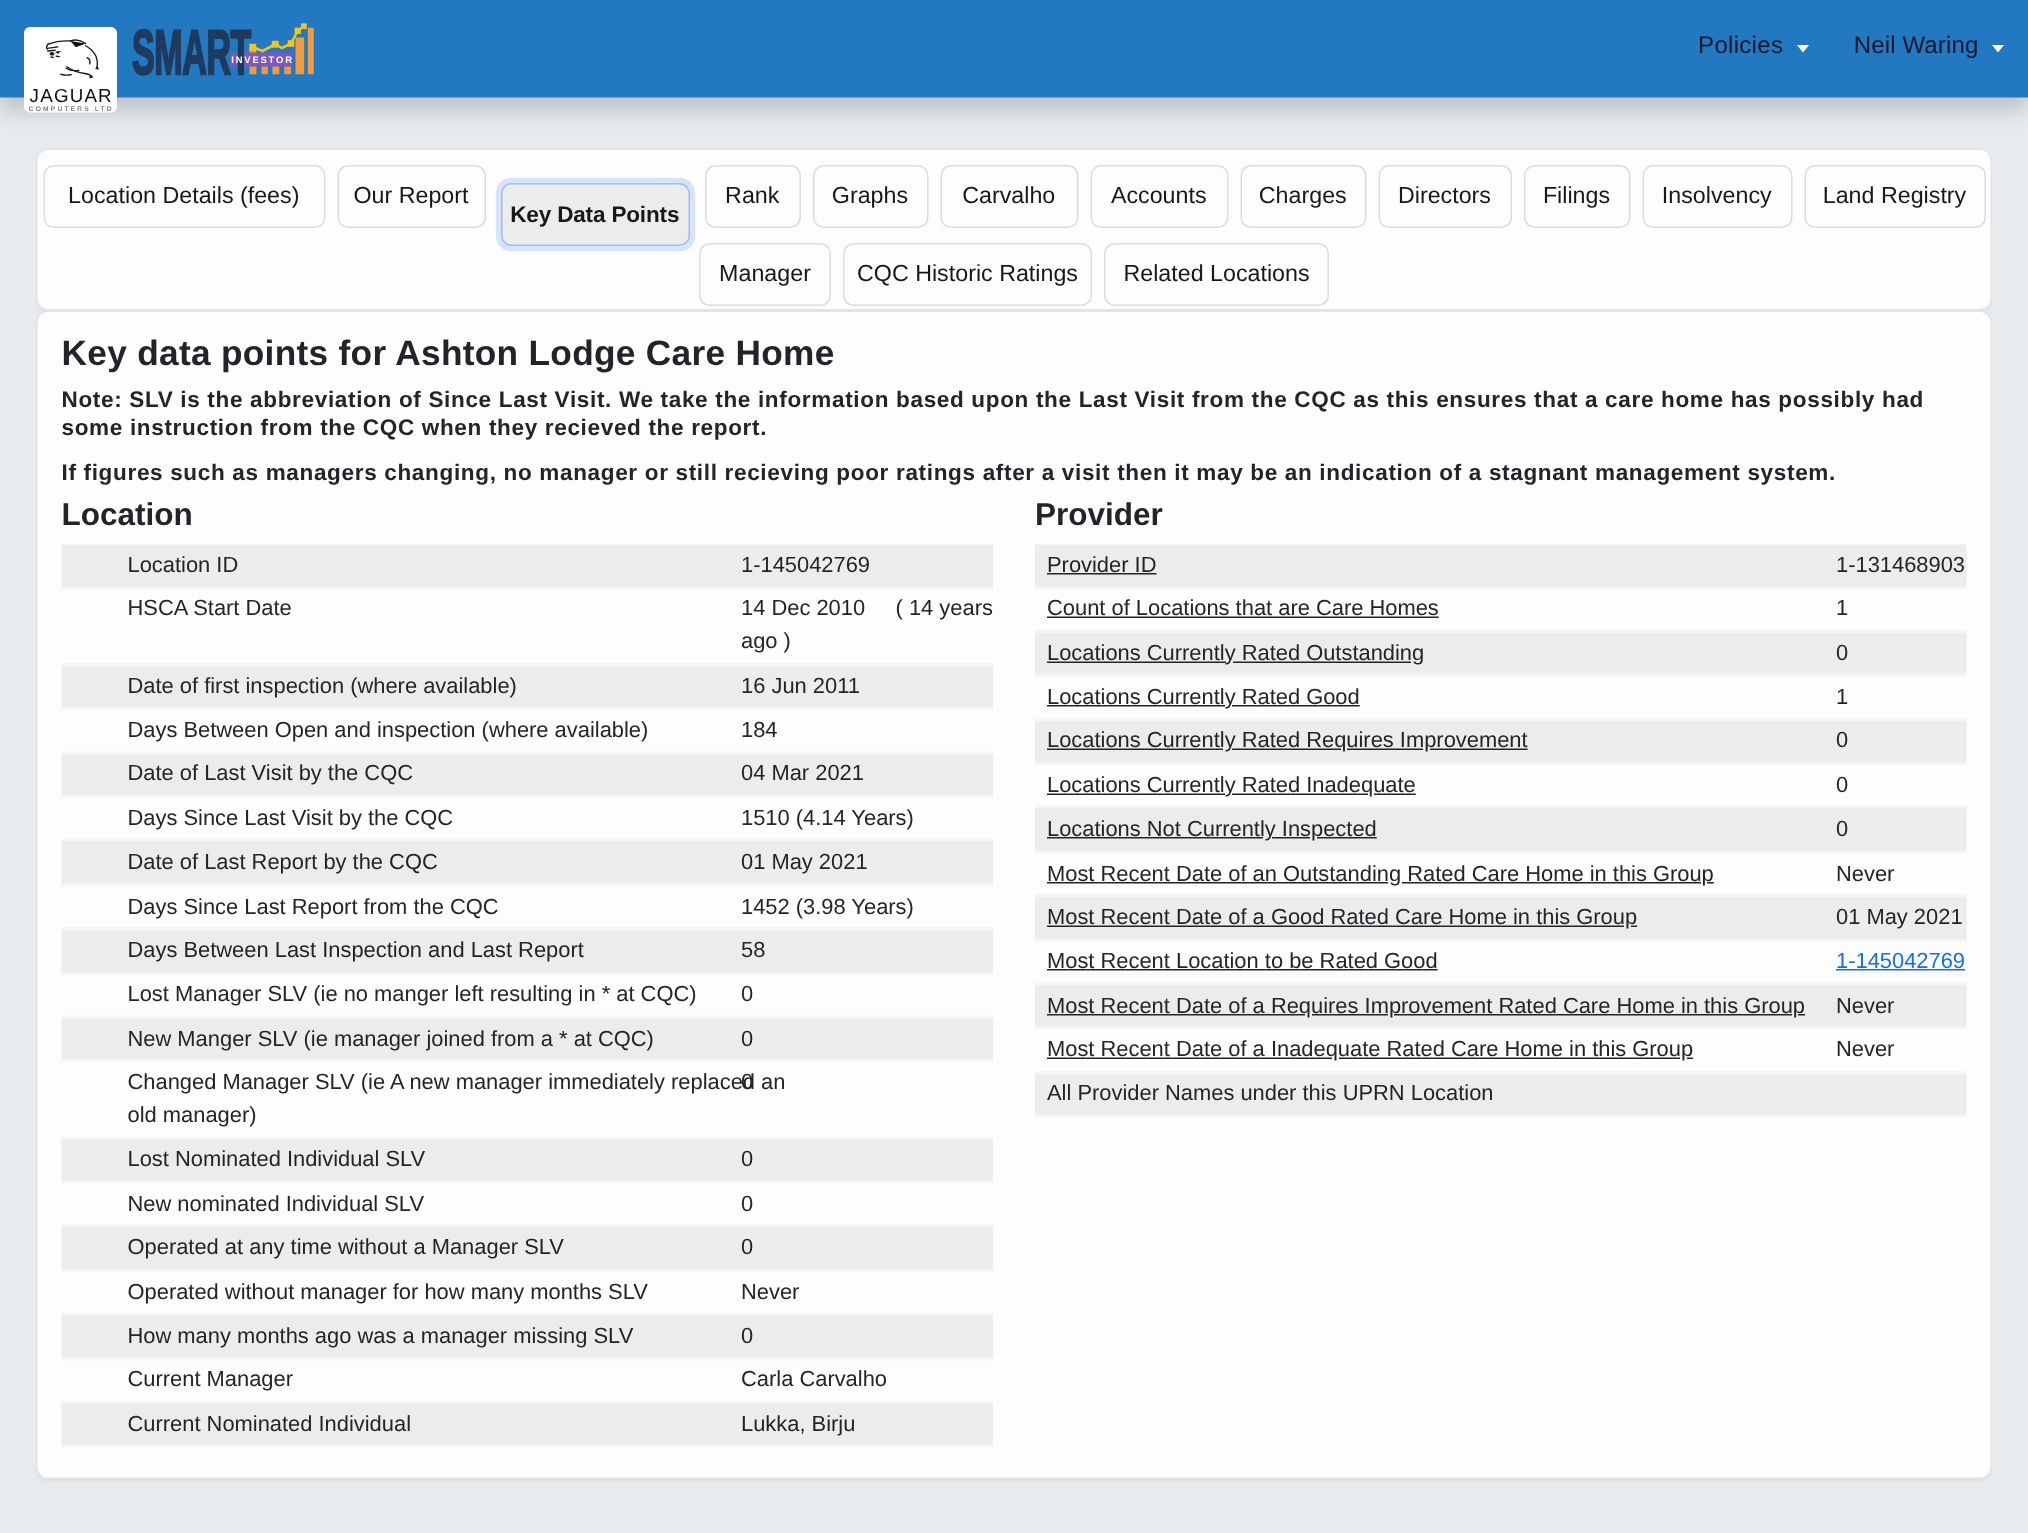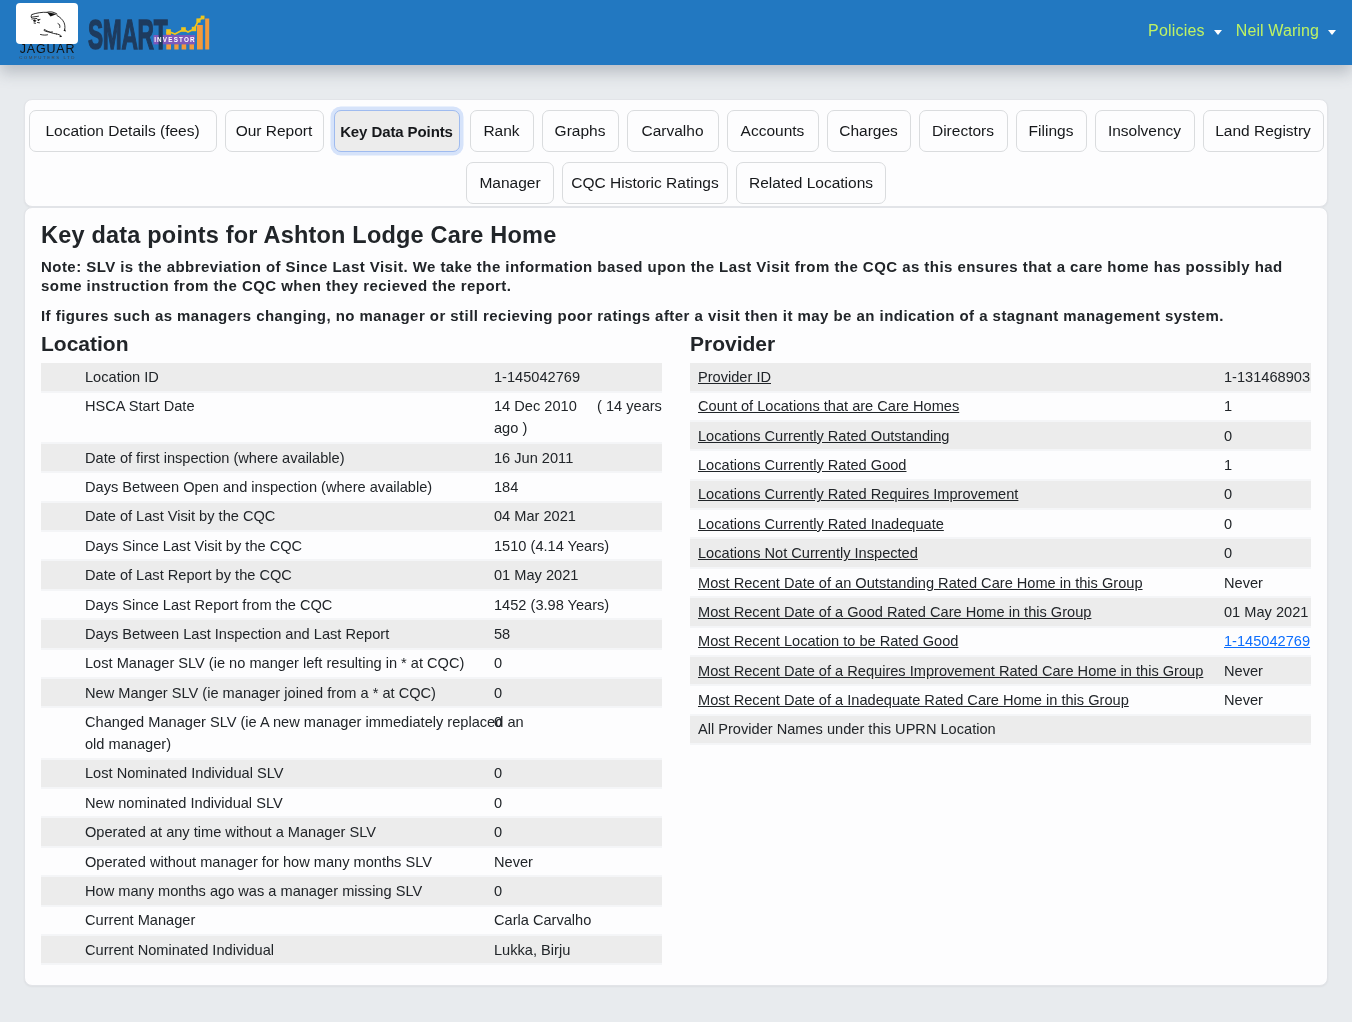--- a/index.html
+++ b/index.html
@@ -10,28 +10,28 @@
   font-family:"Liberation Sans", sans-serif;
   color:#212529;
 }
 
 .nav {
   position:relative; height:65px; background:#2278c1;
   box-shadow:0 8px 14px rgba(70,80,95,.28);
   z-index:5;
 }
 .logo-box {
-  position:absolute; left:16px; top:3px; width:62px; height:41px;
+  position:absolute; left:16px; top:18px; width:62px; height:57px;
   background:#fff; border-radius:4px;
 }
 .smart-logo { position:absolute; left:88px; top:5px; }
 .navlinks {
   position:absolute; right:16px; top:0; height:62px;
-  display:flex; align-items:center; gap:14px;
-  color:#bef264; font-size:16px;
+  display:flex; align-items:center; gap:30px;
+  color:#0f172a; font-size:16px;
 }
 .navlinks .item { display:flex; align-items:center; gap:9px; }
 .caret {
   width:0; height:0; border-left:4.5px solid transparent;
   border-right:4.5px solid transparent; border-top:5px solid #fff;
   margin-top:2px;
 }
 
 .wrap { position:relative; }
 .card {
@@ -45,21 +45,21 @@
 .tabrow { display:flex; justify-content:center; gap:8px; position:absolute; left:16px; right:16px; }
 .tabrow.r1 { top:10px; }
 .tabrow.r2 { top:62px; }
 .tb {
   height:42px; border:1px solid #dadcde; border-radius:7px;
   background:#fdfdfe; color:#16181b; font-size:15.5px;
   display:flex; align-items:center; justify-content:center;
   white-space:nowrap; flex:0 0 auto;
 }
 .tb.active {
-  background:#ececec; font-weight:bold; margin:0 2px;
+  background:#ececec; font-weight:bold; margin:12px 2px;
   border:1.5px solid #9fbbef;
   box-shadow:0 0 0 3.5px rgba(150,185,245,.38);
   font-size:15px; letter-spacing:-.1px;text-align:center;
 }
 
 h2.title { font-size:23.5px; line-height:28px; margin:0; font-weight:bold; letter-spacing:.2px;}
 p.note { font-size:15px; line-height:19px; font-weight:bold; margin:8px 0 0 0; letter-spacing:.45px; }
 p.note + p.note { margin-top:10.5px; }
 .cols { display:flex; gap:28px; margin-top:8px; }
 .col6 { width:624px; }

